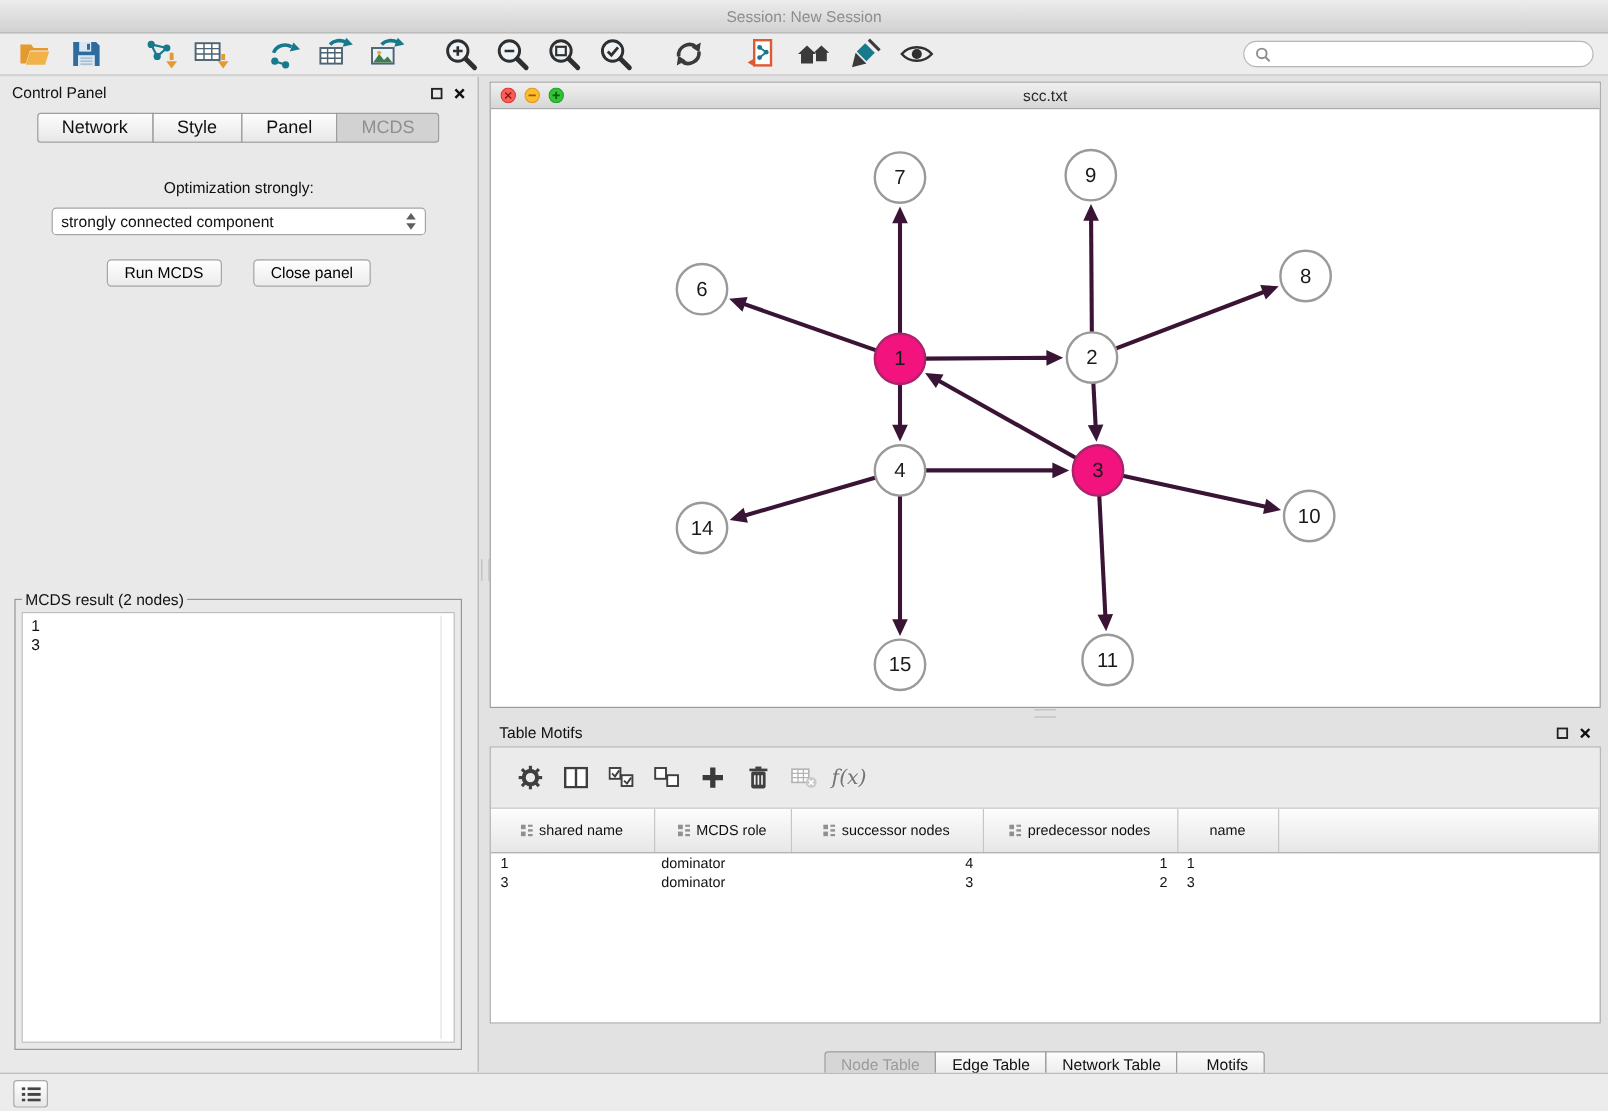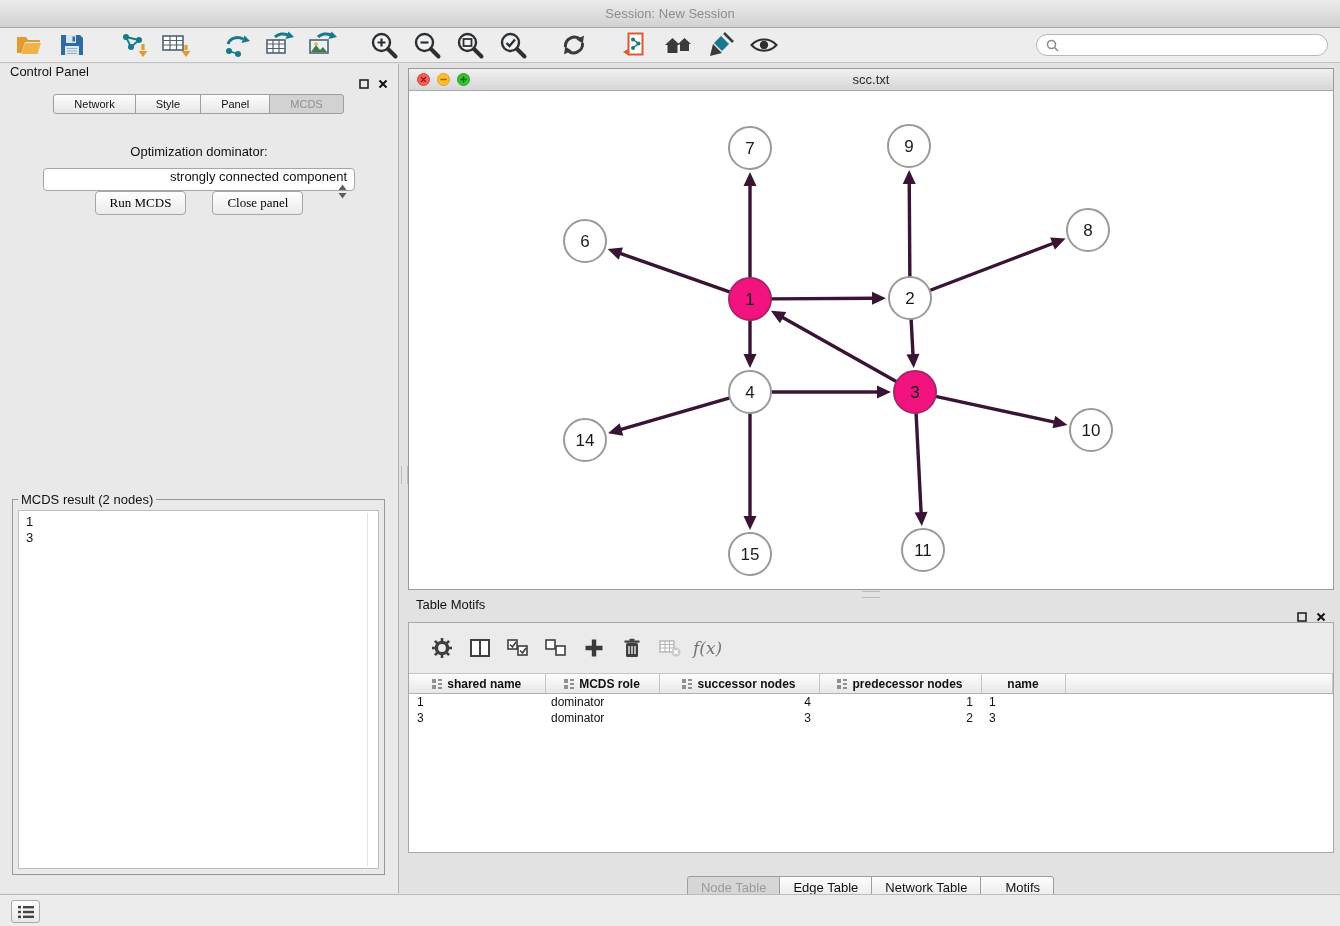--- a/index.html
+++ b/index.html
@@ -17,33 +17,33 @@
   .tb-btn{width:34px;height:31px;display:flex;align-items:center;justify-content:center;margin-right:9px;}
   .tb-gap{width:18px;flex:0 0 auto;}
   .search-wrap{margin-left:auto;display:flex;align-items:center;gap:5px;
     width:292px;height:22px;background:#fff;border:1px solid #b7b7b7;border-radius:12px;
     padding:0 9px;box-sizing:border-box;}
   .search-wrap input{border:none;outline:none;flex:1;font-size:12px;font-family:inherit;background:transparent;}
 
   
   .control-panel{position:absolute;left:0;top:64px;width:399px;height:829px;
     background:#e9e9e9;border-right:1px solid #b2b2b2;box-sizing:border-box;}
-  .panel-head{height:27px;display:flex;align-items:flex-start;padding:0 10px;font-size:13px;flex-direction:column;}
+  .panel-head{height:27px;display:flex;align-items:center;padding:0 10px;font-size:13px;}
   .win-ctrls{margin-left:auto;display:flex;gap:9px;align-items:center;}
   .cp-tabs{display:flex;justify-content:center;margin-top:3px;}
-  .cp-tab{font-size:11px;padding:3px 20px;background:linear-gradient(#fdfdfd,#e7e7e7);
+  .cp-tab{font-size:15px;padding:3px 20px;background:linear-gradient(#fdfdfd,#e7e7e7);
     border:1px solid #9e9e9e;margin-left:-1px;cursor:default;}
   .cp-tab:first-child{border-radius:3px 0 0 3px;}
   .cp-tab:last-child{border-radius:0 3px 3px 0;}
   .cp-tab.active{background:#d2d2d2;color:#8f8f8f;}
   .opt-label{text-align:center;font-size:13px;margin-top:30px;}
   .select-box{margin:9px auto 0;width:312px;height:23px;background:#fff;border:1px solid #a6a6a6;
-    border-radius:4px;display:flex;align-items:flex-end;padding:0 7px;font-size:13px;box-sizing:border-box;flex-direction:column;}
+    border-radius:4px;display:flex;align-items:center;padding:0 7px;font-size:13px;box-sizing:border-box;}
   .select-box .stepper{margin-left:auto;}
-  .btn-row{display:flex;justify-content:center;gap:26px;margin-top:0;font-family:Liberation Serif, serif;}
+  .btn-row{display:flex;justify-content:center;gap:26px;margin-top:20px;}
   .btn{font-size:13px;font-family:inherit;padding:3px 14px;background:linear-gradient(#ffffff,#ebebeb);
     border:1px solid #a6a6a6;border-radius:4px;}
   .result-box{position:absolute;left:12px;top:428px;width:371px;height:381px;
     border:1px solid #979797;margin:0;padding:0;}
   .result-box legend{font-size:13px;margin-left:5px;padding:0 3px;}
   .result-inner{position:absolute;left:5px;right:5px;top:3px;bottom:5px;background:#fff;
     border:1px solid #bdbdbd;font-size:13px;line-height:16px;padding:3px 7px;}
   .scroll-track{position:absolute;right:10px;top:2px;bottom:2px;width:1px;background:#e2e2e2;}
 
   
@@ -63,21 +63,21 @@
 
   
   .table-panel{position:absolute;left:408px;top:597px;width:926px;height:256px;box-sizing:border-box;}
   .tp-frame{position:absolute;left:0;top:25px;right:0;bottom:0;border:1px solid #a8a8a8;
     background:#fff;box-sizing:border-box;overflow:hidden;}
   .tp-toolbar{height:50px;background:#ebebeb;border-bottom:1px solid #c6c6c6;
     display:flex;align-items:center;padding:0 14px;gap:0;}
   .tt-btn{width:38px;height:36px;display:flex;align-items:center;justify-content:center;}
   .fx-label{font-family:"DejaVu Serif",serif;font-style:italic;color:#737373;font-size:17px;margin-left:4px;}
   table.node-table{border-collapse:collapse;width:100%;font-size:12px;table-layout:fixed;}
-  table.node-table th{height:19px;font-weight:bold;font-size:12px;
+  table.node-table th{height:36px;font-weight:normal;font-size:12px;
     background:linear-gradient(#fdfdfd,#e7e7e7);border-right:1px solid #c6c6c6;
     border-bottom:1px solid #b2b2b2;padding:0;}
   table.node-table th .th-inner{display:flex;align-items:center;justify-content:center;gap:5px;}
   table.node-table td{height:16px;padding:0 8px;white-space:nowrap;overflow:hidden;}
   td.num{text-align:right;padding-right:15px;}
   .bottom-tabs{position:absolute;left:408px;top:876px;width:926px;display:flex;justify-content:center;}
   .bt-tab{font-size:13px;padding:3px 13px;background:linear-gradient(#fdfdfd,#e9e9e9);
     border:1px solid #9e9e9e;margin-left:-1px;}
   .bt-tab:first-child{border-radius:3px 0 0 3px;}
   .bt-tab:last-child{border-radius:0 3px 3px 0;padding-left:24px;}
@@ -255,21 +255,21 @@
           </svg>
         </span>
     </span>
   </div>
   <div class="cp-tabs">
     <span class="cp-tab">Network</span>
     <span class="cp-tab">Style</span>
     <span class="cp-tab">Panel</span>
     <span class="cp-tab active">MCDS</span>
   </div>
-  <div class="opt-label">Optimization dominator:</div>
+  <div class="opt-label">Optimization strongly:</div>
   <div class="select-box">
     <span>strongly connected component</span>
     <span class="stepper">
       <svg width="9" height="15" viewBox="0 0 9 15">
           <path d="M4.5 0.5L8.5 6H0.5z" fill="#5f5f5f"></path>
           <path d="M4.5 14.5L0.5 9h8z" fill="#5f5f5f"></path>
         </svg>
     </span>
   </div>
   <div class="btn-row">

